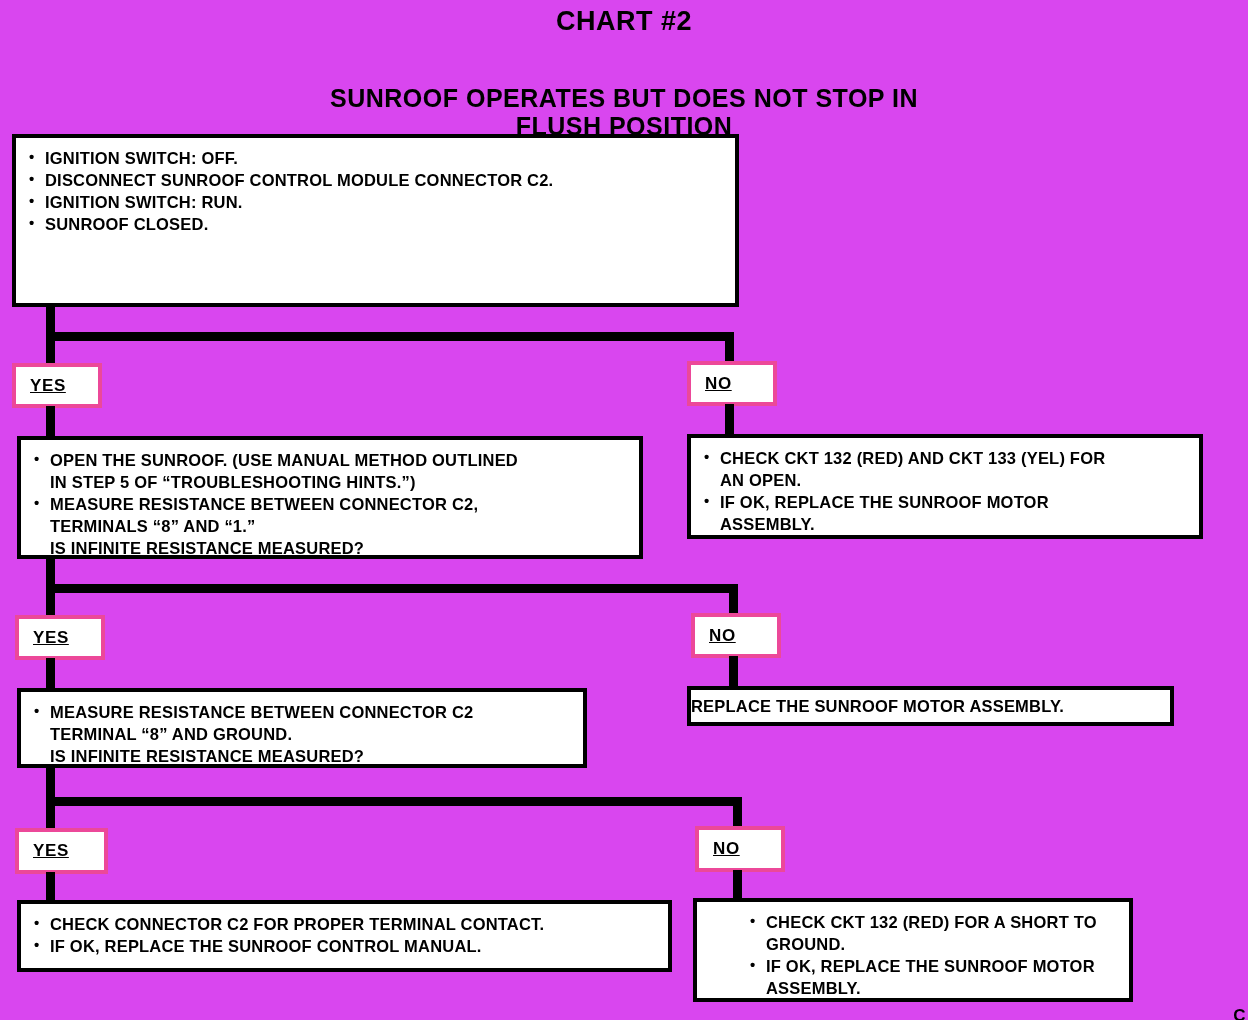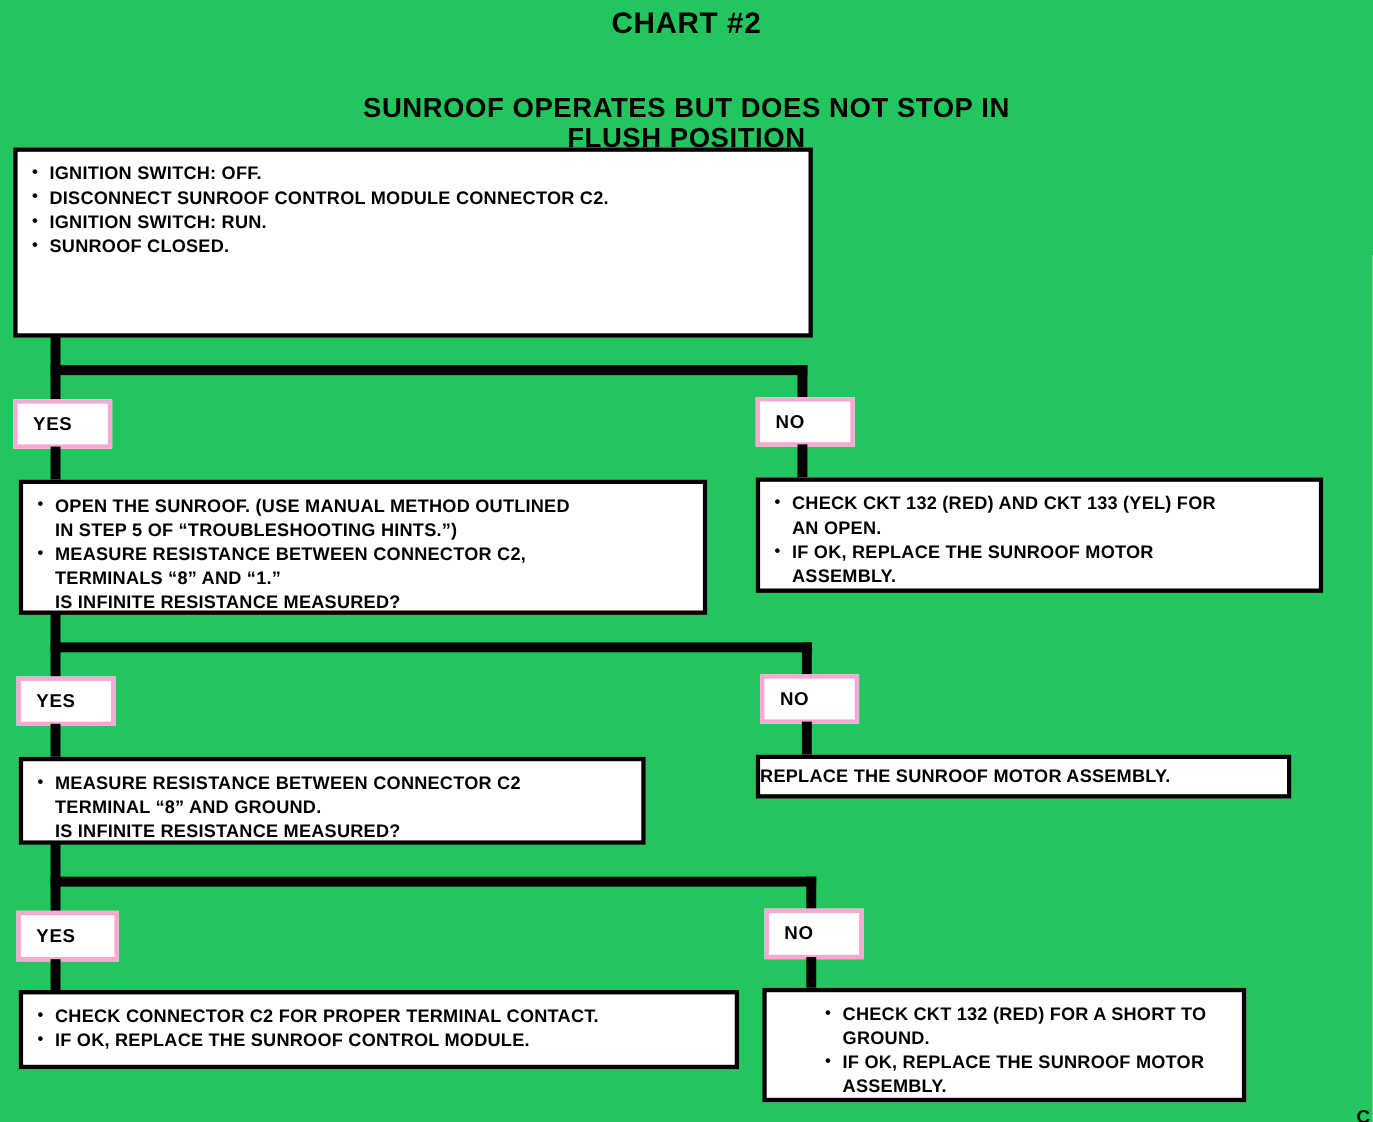--- a/index.html
+++ b/index.html
@@ -8,21 +8,21 @@
     padding: 0;
     background: #ffffff;
   }
   body {
     font-family: "Liberation Sans", sans-serif;
   }
   #page {
     position: relative;
     width: 1248px;
     height: 1020px;
-    background: #22c55e;
+    background: #d946ef;
     overflow: hidden;
   }
 
   
   .title-block {
     position: absolute;
     left: 0;
     top: 6px;
     width: 1248px;
     text-align: center;
@@ -76,24 +76,25 @@
     font-weight: bold;
     line-height: 1.33;
     letter-spacing: 0.2px;
     white-space: pre-line;
   }
 
   
   .decision {
     position: absolute;
     box-sizing: border-box;
-    border: 4px solid #f9a8d4;
+    border: 4px solid #ec4899;
     background: #ffffff;
     display: flex;
     align-items: center;
+    text-decoration: underline;
   }
   .decision-label {
     font-size: 17px;
     font-weight: bold;
     letter-spacing: 0.6px;
     color: #000000;
     padding-left: 14px;
   }
 
   
@@ -216,21 +217,21 @@
     <span class="decision-label">NO</span>
   </div>
 
   <div class="conn" style="left:46px; top:872px; width:9px; height:30px;"></div>
   <div class="conn" style="left:733px; top:870px; width:9px; height:30px;"></div>
 
   <div class="node" style="left:17px; top:900px; width:655px; height:72px;">
     <div class="node-body">
       <ul class="bullet-list">
         <li class="bullet-item">CHECK CONNECTOR C2 FOR PROPER TERMINAL CONTACT.</li>
-        <li class="bullet-item">IF OK, REPLACE THE SUNROOF CONTROL MODULE.</li>
+        <li class="bullet-item">IF OK, REPLACE THE SUNROOF CONTROL MANUAL.</li>
       </ul>
     </div>
   </div>
 
   <div class="node" style="left:693px; top:898px; width:440px; height:104px;padding-left:40px;">
     <div class="node-body">
       <ul class="bullet-list">
         <li class="bullet-item">CHECK CKT 132 (RED) FOR A SHORT TO
 GROUND.</li>
         <li class="bullet-item">IF OK, REPLACE THE SUNROOF MOTOR

